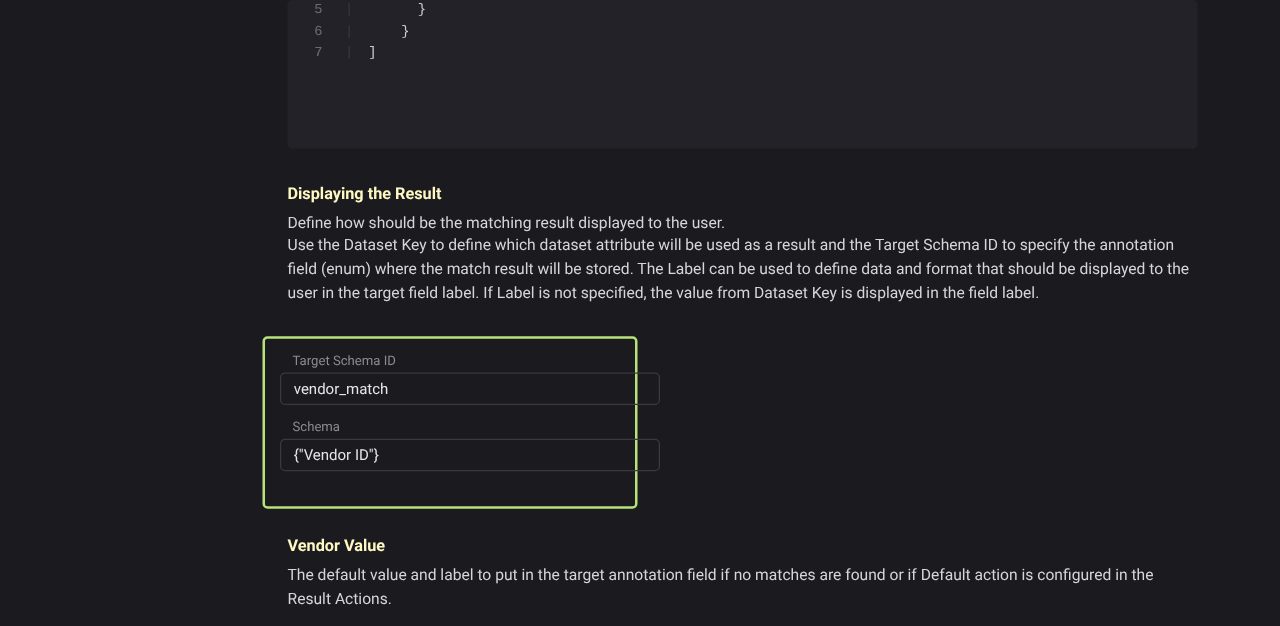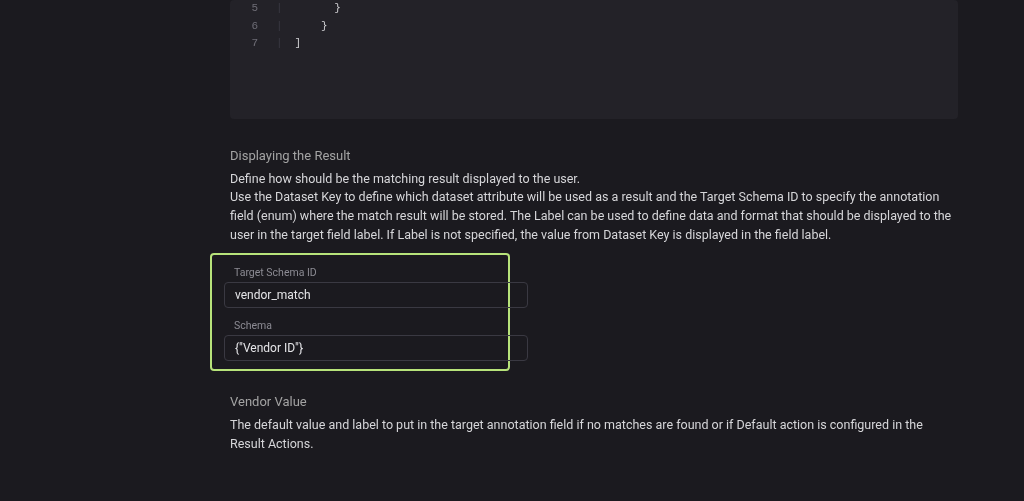--- a/index.html
+++ b/index.html
@@ -37,29 +37,29 @@
     margin-right: 18px;
     user-select: none;
   }
   .gutter-sep {
     color: #3a3942;
     margin-right: 12px;
   }
   .code-text { white-space: pre; }
   .section { margin-bottom: 22px; }
   .section-heading {
-    font-weight: 400;
+    font-weight: 700;
     font-size: 13px;
-    color: #a3a3a3;
+    color: #fef9c3;
     margin-bottom: 4px;
   }
   .section-desc { color: #d6d6d9; font-size: 12.5px; line-height: 1.5; }
   .fields-box {
-    margin-top: 8px;
-    padding: 10px 12px 8px 12px;
+    margin-top: 24px;
+    padding: 10px 12px 28px 12px;
     border-radius: 4px;
   }
   .fields-box.highlighted {
     border: 2px solid #b7e37a;
   }
   .field { margin-bottom: 10px; position: relative; }
   .field:last-child { margin-bottom: 0; }
   .field-label {
     font-size: 10.5px;
     color: #8c8b93;

